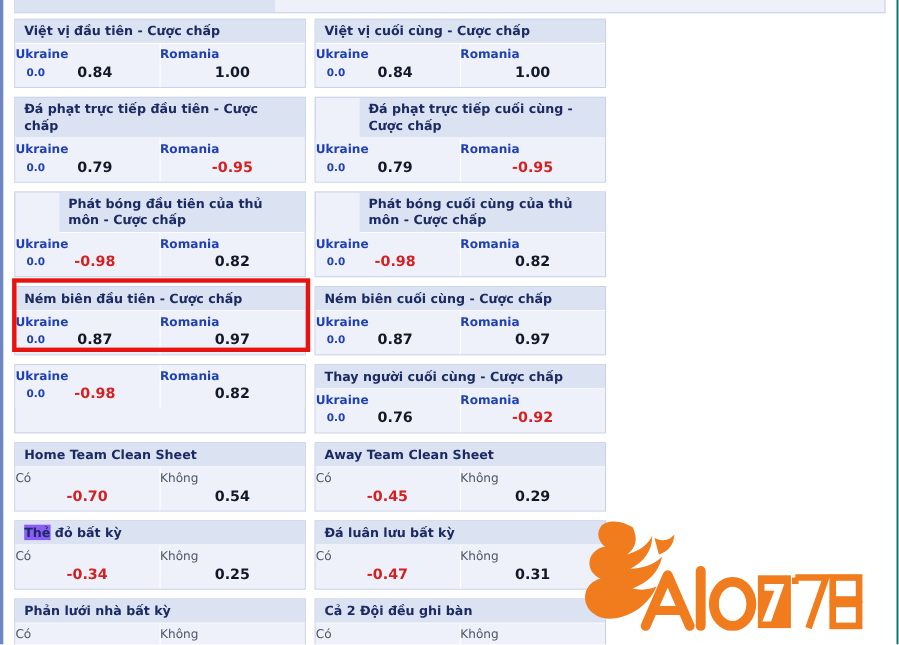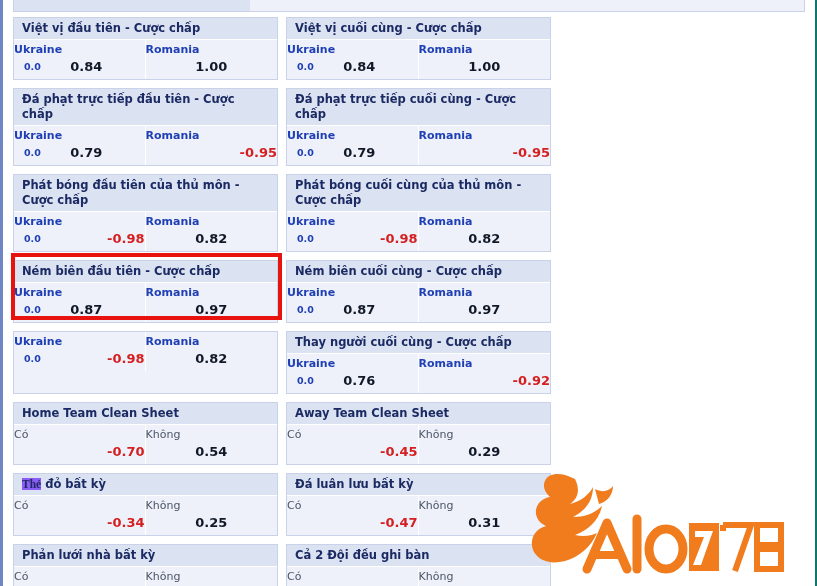--- a/index.html
+++ b/index.html
@@ -38,21 +38,21 @@
   .card-head {
     background: #dbe2f2;
     color: #1b2a63;
     font-size: 11.5px;
     font-weight: bold;
     padding: 3px 8px;
     line-height: 15px;
     border-bottom: 1px solid #ffffff;
     white-space: normal;
   }
-  .card-head.two-line { min-height: 33px; }
+  .card-head.two-line { min-height: 33px; margin-left: 40px; }
 
   .card-body { background: #eef1fa; }
 
   
   .oddsrow {
     display: flex;
     background: #eef1fa;
   }
   .oddscol {
     width: 50%;
@@ -80,21 +80,21 @@
     font-weight: bold;
     color: #1f3fb5;
   }
   .price {
     text-align: center;
     font-size: 13px;
     font-weight: bold;
     color: #111827;
     line-height: 19px;
   }
-  .price.neg { color: #d42020; text-align: right; }
+  .price.neg { color: #d42020; }
   .price.shift { padding-left: 14px; }
 
   
   .cutoff {
     height: 12px;
     margin: 0 10px 5px 10px;
     background: #eef1fa;
     border: 1px solid #c9d2e8;
     border-top: none;
   }
@@ -111,21 +111,21 @@
     top: 253px;
     width: 271px;
     height: 67px;
     border: 4px solid #e8130f;
     background: transparent;
     pointer-events: none;
     z-index: 40;
   }
 
   
-  .selected-text { background: #8b5cf6; font-family: Liberation Serif, serif; }
+  .selected-text { background: #8b5cf6; }
 
   
   #logo {
     position: absolute;
     right: 22px;
     bottom: 8px;
     width: 270px;
     height: 105px;
     z-index: 30;
     pointer-events: none;

